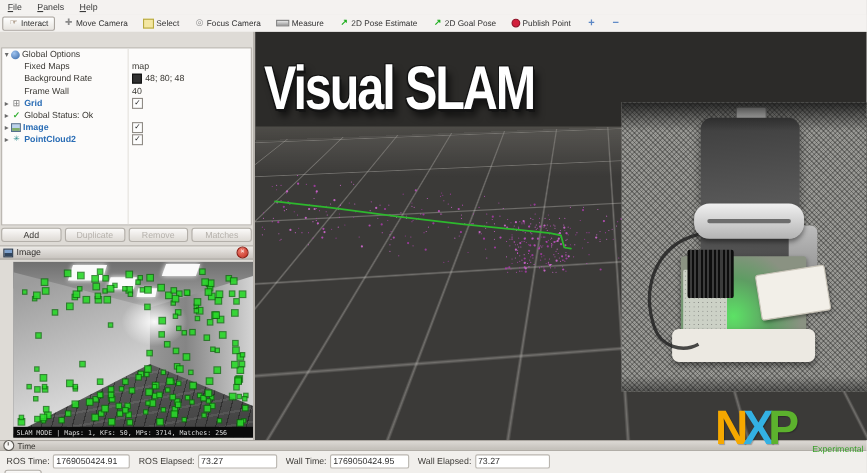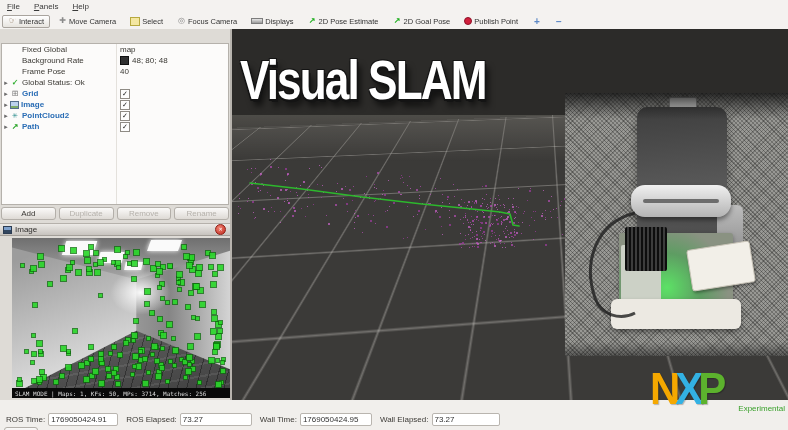--- a/index.html
+++ b/index.html
@@ -176,21 +176,21 @@
       <div class="tool-btn">
         <span class="tb-icon i-select"></span>
         <span>Select</span>
       </div>
       <div class="tool-btn">
         <span class="tb-icon i-focus"></span>
         <span>Focus Camera</span>
       </div>
       <div class="tool-btn">
         <span class="tb-icon i-measure"></span>
-        <span>Displays</span>
+        <span>Measure</span>
       </div>
       <div class="tool-btn">
         <span class="tb-icon i-pose-arrow"></span>
         <span>2D Pose Estimate</span>
       </div>
       <div class="tool-btn">
         <span class="tb-icon i-goal-arrow"></span>
         <span>2D Goal Pose</span>
       </div>
       <div class="tool-btn">
@@ -199,105 +199,103 @@
       </div>
       <span class="tool-mini">+</span>
       <span class="tool-mini">−</span>
     </div>
 
   <div id="left-col">
 
     <div id="displays-panel">
       <div id="tree">
         <div id="tree-divider"></div>
+      <div class="tree-row">
+            <div class="tr-left">
+              <span class="tr-exp">▾</span>
+              <span class="tr-icon ti-globe"></span>
+              <span class="tr-label">Global Options</span>
+            </div>
+            <div class="tr-value"></div>
+          </div>
           <div class="tree-row">
             <div class="tr-left">
               <span class="tr-exp"></span>
               <span class="tr-icon"></span>
-              <span class="tr-label">Fixed Global</span>
+              <span class="tr-label">Fixed Maps</span>
             </div>
             <div class="tr-value">
               <span>map</span>
             </div>
           </div>
           <div class="tree-row">
             <div class="tr-left">
               <span class="tr-exp"></span>
               <span class="tr-icon"></span>
               <span class="tr-label">Background Rate</span>
             </div>
             <div class="tr-value">
               <span class="swatch" style="background: rgb(48, 48, 48);"></span>
               <span>48; 80; 48</span>
             </div>
           </div>
           <div class="tree-row">
             <div class="tr-left">
               <span class="tr-exp"></span>
               <span class="tr-icon"></span>
-              <span class="tr-label">Frame Pose</span>
+              <span class="tr-label">Frame Wall</span>
             </div>
             <div class="tr-value">
               <span>40</span>
+            </div>
+          </div>
+          <div class="tree-row">
+            <div class="tr-left">
+              <span class="tr-exp">▸</span>
+              <span class="tr-icon ti-grid"></span>
+              <span class="tr-label blue">Grid</span>
+            </div>
+            <div class="tr-value">
+              <span class="cb">✓</span>
             </div>
           </div>
           <div class="tree-row">
             <div class="tr-left">
               <span class="tr-exp">▸</span>
               <span class="tr-icon ti-check"></span>
               <span class="tr-label">Global Status: Ok</span>
             </div>
             <div class="tr-value"></div>
           </div>
           <div class="tree-row">
             <div class="tr-left">
               <span class="tr-exp">▸</span>
-              <span class="tr-icon ti-grid"></span>
-              <span class="tr-label blue">Grid</span>
-            </div>
-            <div class="tr-value">
-              <span class="cb">✓</span>
-            </div>
-          </div>
-          <div class="tree-row">
-            <div class="tr-left">
-              <span class="tr-exp">▸</span>
               <span class="tr-icon ti-image"></span>
               <span class="tr-label blue">Image</span>
             </div>
             <div class="tr-value">
               <span class="cb">✓</span>
             </div>
           </div>
           <div class="tree-row">
             <div class="tr-left">
               <span class="tr-exp">▸</span>
               <span class="tr-icon ti-pointcloud"></span>
               <span class="tr-label blue">PointCloud2</span>
             </div>
             <div class="tr-value">
               <span class="cb">✓</span>
             </div>
           </div>
-          <div class="tree-row">
-            <div class="tr-left">
-              <span class="tr-exp">▸</span>
-              <span class="tr-icon ti-path"></span>
-              <span class="tr-label blue">Path</span>
-            </div>
-            <div class="tr-value">
-              <span class="cb">✓</span>
-            </div>
-          </div>
         </div>
       <div id="displays-buttons">
           <button class="d-btn">Add</button>
           <button class="d-btn disabled">Duplicate</button>
           <button class="d-btn disabled">Remove</button>
-          <button class="d-btn disabled">Rename</button>
+          <button class="d-btn disabled">Matches</button>
         </div>
     </div>
 
     <div id="image-panel">
       <div class="panel-header" id="image-header">
         <span class="ph-icon"></span>
         <span class="ph-title">Image</span>
         <span class="ph-close">✕</span>
       </div>
       <div id="camera">
@@ -989,20 +987,24 @@
       <div class="rb-base"></div>
       <svg id="rb-cable" width="223" height="263">
         <path d="M70,120 C 30,130 18,170 30,205 C 36,222 55,228 70,220" fill="none" stroke="#1e1e1e" stroke-width="3" opacity="0.8"></path>
       </svg>
       <div class="shade-top"></div>
       <div class="shade-bot"></div>
     </div>
   </div>
 
   <div id="time-panel">
+    <div id="time-header">
+      <span class="ph-clock"></span>
+      <span>Time</span>
+    </div>
     <div id="time-fields">
         <div class="t-field">
           <span>ROS Time:</span>
           <input readonly="" value="1769050424.91" style="width: 64px;">
         </div>
         <div class="t-field">
           <span>ROS Elapsed:</span>
           <input readonly="" value="73.27" style="width: 66px;">
         </div>
         <div class="t-field">

